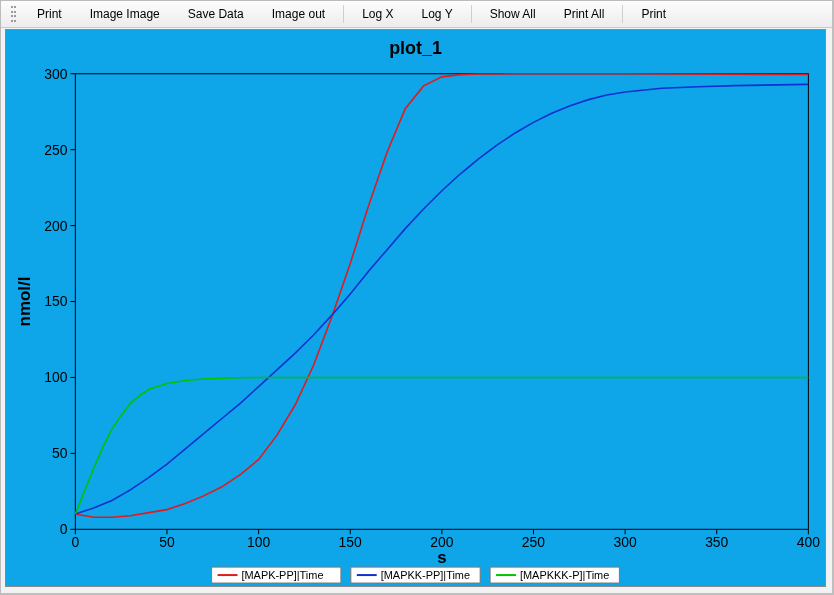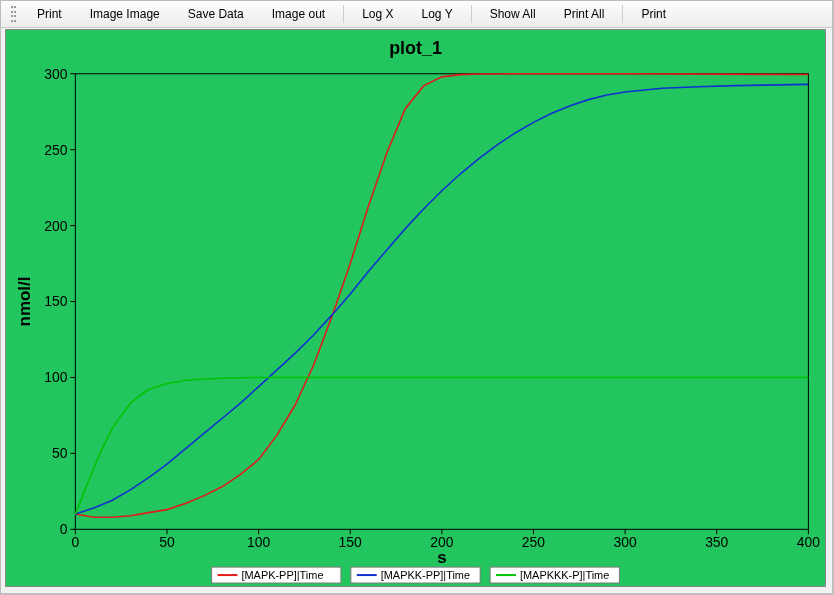--- a/index.html
+++ b/index.html
@@ -60,21 +60,21 @@
     height: 18px;
     background: #cfcfcf;
     margin: 0 4px;
   }
   .plot-container {
     position: absolute;
     top: 28px;
     left: 4px;
     right: 6px;
     bottom: 6px;
-    background: #22c55e;
+    background: #0ea5e9;
     border: 1px solid #888;
   }
   .plot-container svg {
     display: block;
     width: 100%;
     height: 100%;
   }
   .plot-title {
     font-weight: bold;
     font-size: 18px;

